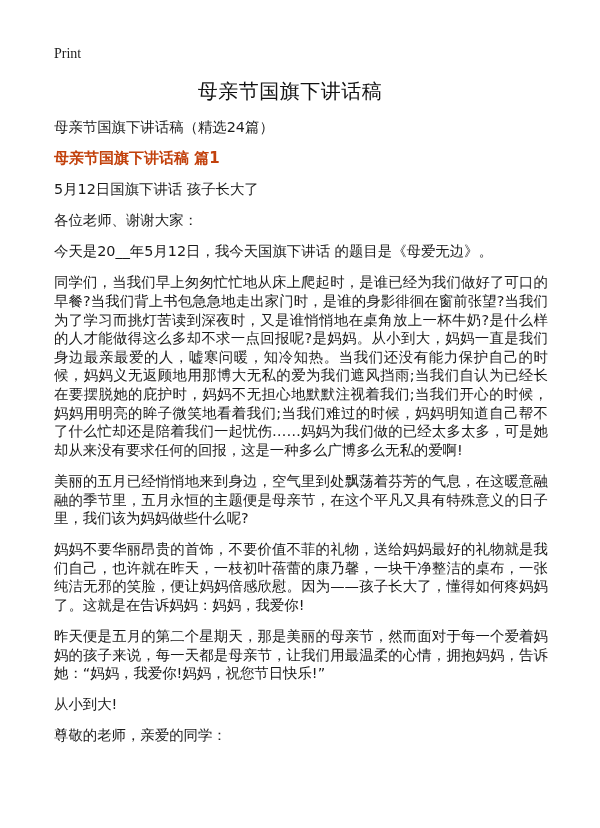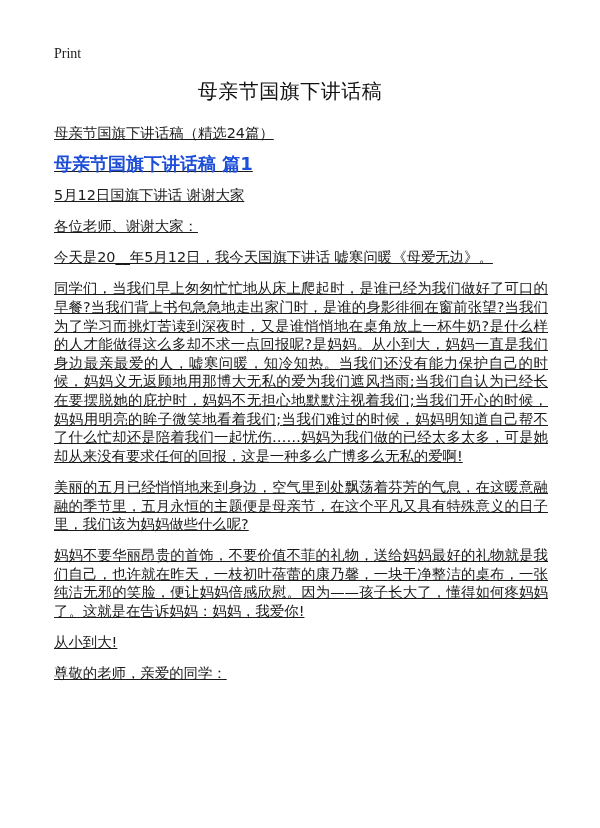--- a/index.html
+++ b/index.html
@@ -32,56 +32,56 @@
       text-align: center;
       font-size: 20px;
       font-weight: normal;
       color: #111;
       margin: 0;
       letter-spacing: 0.5px;
     }
     .content {
       position: absolute;
       left: 54px;
-      top: 124px;
+      top: 118px;
       width: 494px;
-      text-decoration: underline;
     }
     .para {
       font-size: 14.4px;
       line-height: 18.6px;
       margin: 0 0 12.5px 0;
       word-break: break-all;
       text-align: justify;
     }
     .section-heading {
-      font-size: 18px;
+      font-size: 15px;
       line-height: 18.6px;
       font-weight: bold;
       margin: 0 0 12.5px 0;
-      color: #1d4ed8;
+      color: #c2410c;
     }
   </style>
 </head>
 <body>
 
 <div class="print-label">Print</div>
 
 <h1 class="doc-title">母亲节国旗下讲话稿</h1>
 
 <div class="content">
   <p class="para">母亲节国旗下讲话稿（精选24篇）</p>
 
   <div>
     <p class="section-heading">母亲节国旗下讲话稿 篇1</p>
-    <p class="para">5月12日国旗下讲话 谢谢大家</p>
+    <p class="para">5月12日国旗下讲话 孩子长大了</p>
     <p class="para">各位老师、谢谢大家：</p>
-    <p class="para">今天是20__年5月12日，我今天国旗下讲话 嘘寒问暖《母爱无边》。</p>
+    <p class="para">今天是20__年5月12日，我今天国旗下讲话 的题目是《母爱无边》。</p>
     <p class="para">同学们，当我们早上匆匆忙忙地从床上爬起时，是谁已经为我们做好了可口的早餐?当我们背上书包急急地走出家门时，是谁的身影徘徊在窗前张望?当我们为了学习而挑灯苦读到深夜时，又是谁悄悄地在桌角放上一杯牛奶?是什么样的人才能做得这么多却不求一点回报呢?是妈妈。从小到大，妈妈一直是我们身边最亲最爱的人，嘘寒问暖，知冷知热。当我们还没有能力保护自己的时候，妈妈义无返顾地用那博大无私的爱为我们遮风挡雨;当我们自认为已经长在要摆脱她的庇护时，妈妈不无担心地默默注视着我们;当我们开心的时候，妈妈用明亮的眸子微笑地看着我们;当我们难过的时候，妈妈明知道自己帮不了什么忙却还是陪着我们一起忧伤……妈妈为我们做的已经太多太多，可是她却从来没有要求任何的回报，这是一种多么广博多么无私的爱啊!</p>
     <p class="para">美丽的五月已经悄悄地来到身边，空气里到处飘荡着芬芳的气息，在这暖意融融的季节里，五月永恒的主题便是母亲节，在这个平凡又具有特殊意义的日子里，我们该为妈妈做些什么呢?</p>
     <p class="para">妈妈不要华丽昂贵的首饰，不要价值不菲的礼物，送给妈妈最好的礼物就是我们自己，也许就在昨天，一枝初叶蓓蕾的康乃馨，一块干净整洁的桌布，一张纯洁无邪的笑脸，便让妈妈倍感欣慰。因为——孩子长大了，懂得如何疼妈妈了。这就是在告诉妈妈：妈妈，我爱你!</p>
+    <p class="para">昨天便是五月的第二个星期天，那是美丽的母亲节，然而面对于每一个爱着妈妈的孩子来说，每一天都是母亲节，让我们用最温柔的心情，拥抱妈妈，告诉她：“妈妈，我爱你!妈妈，祝您节日快乐!”</p>
     <p class="para">从小到大!</p>
   </div>
 
   <div>
     <p class="para">尊敬的老师，亲爱的同学：</p>
   </div>
 </div>
 
 </body></html>

